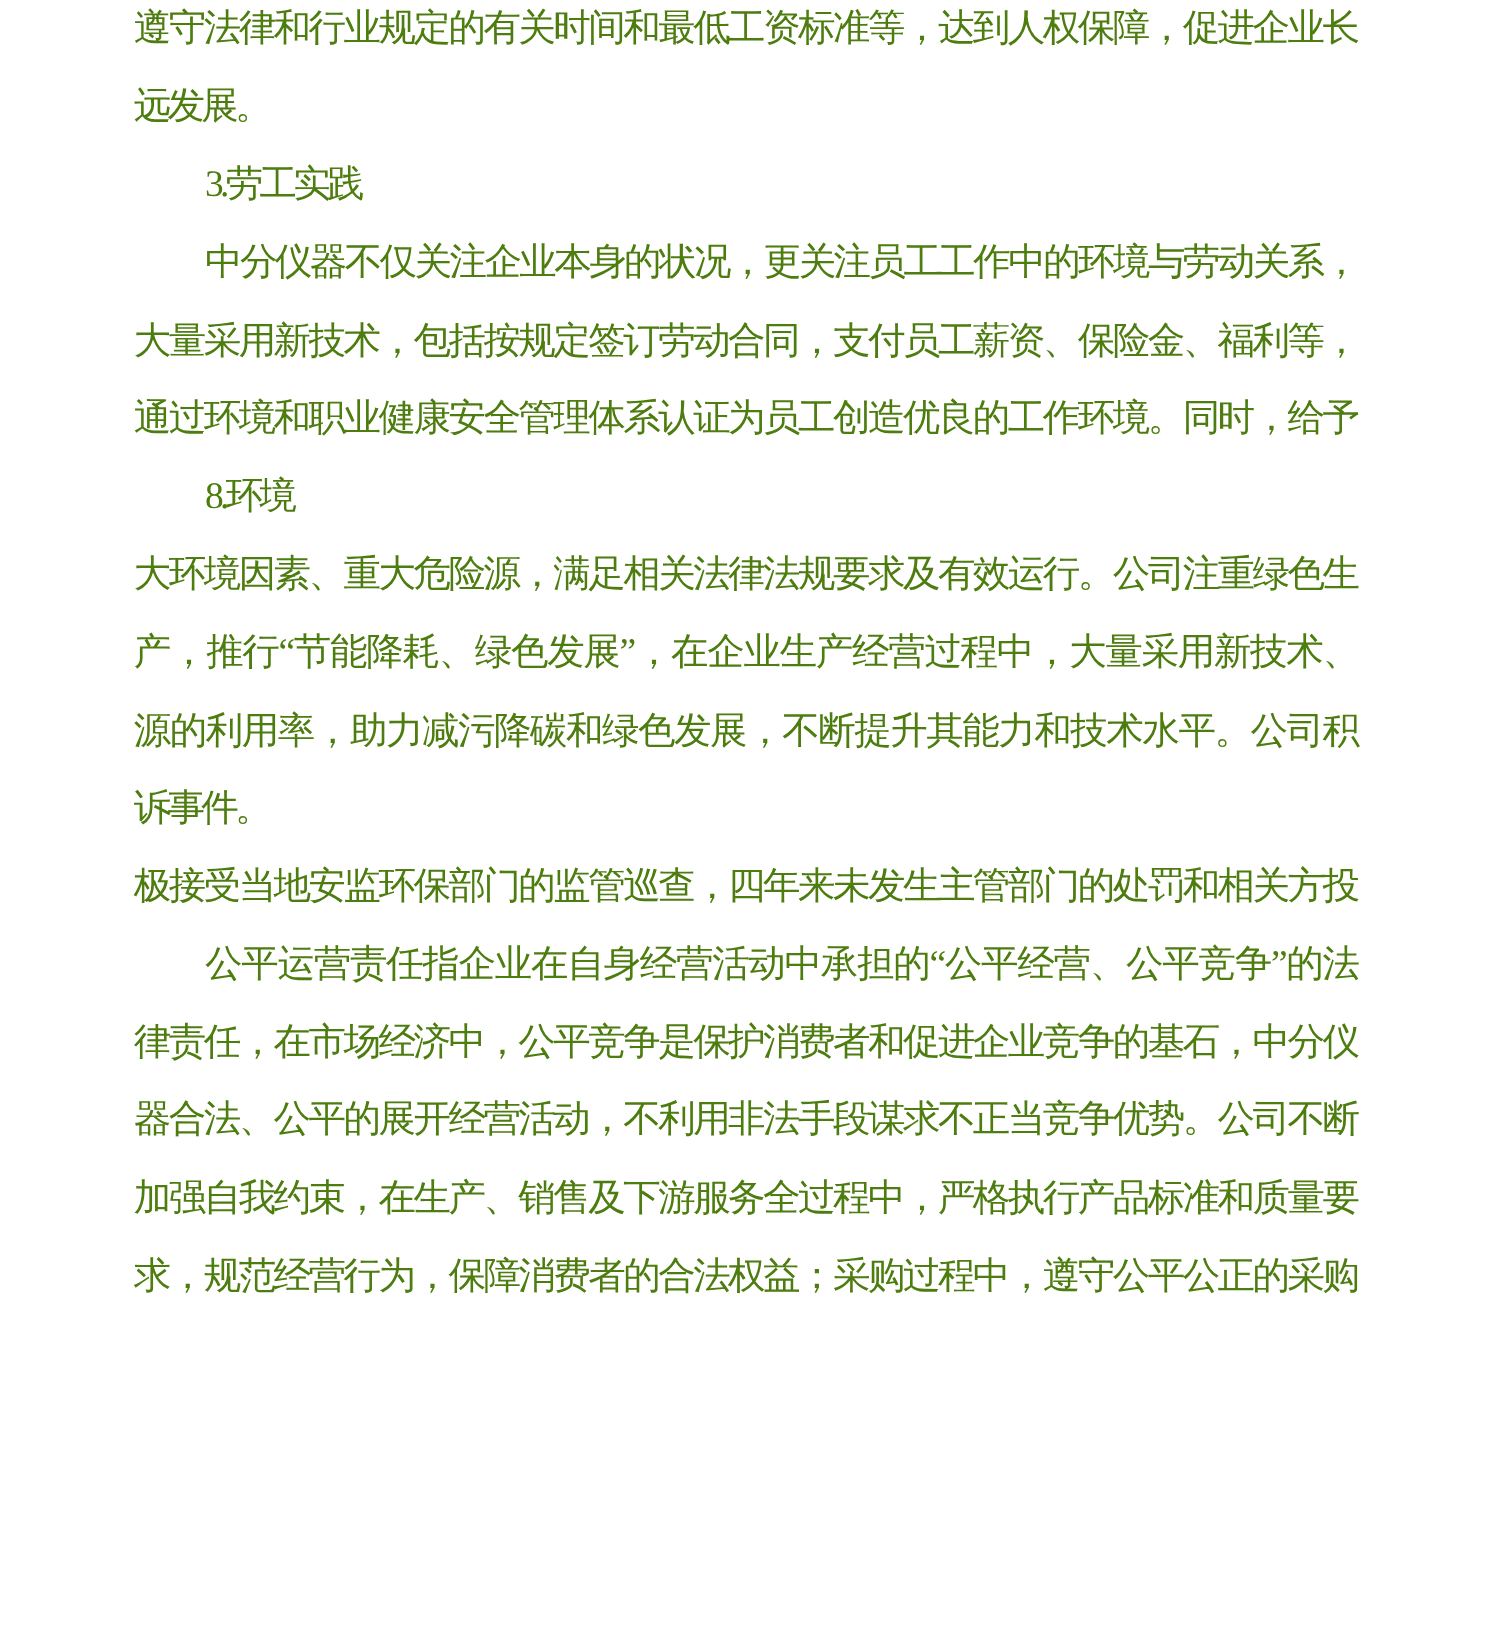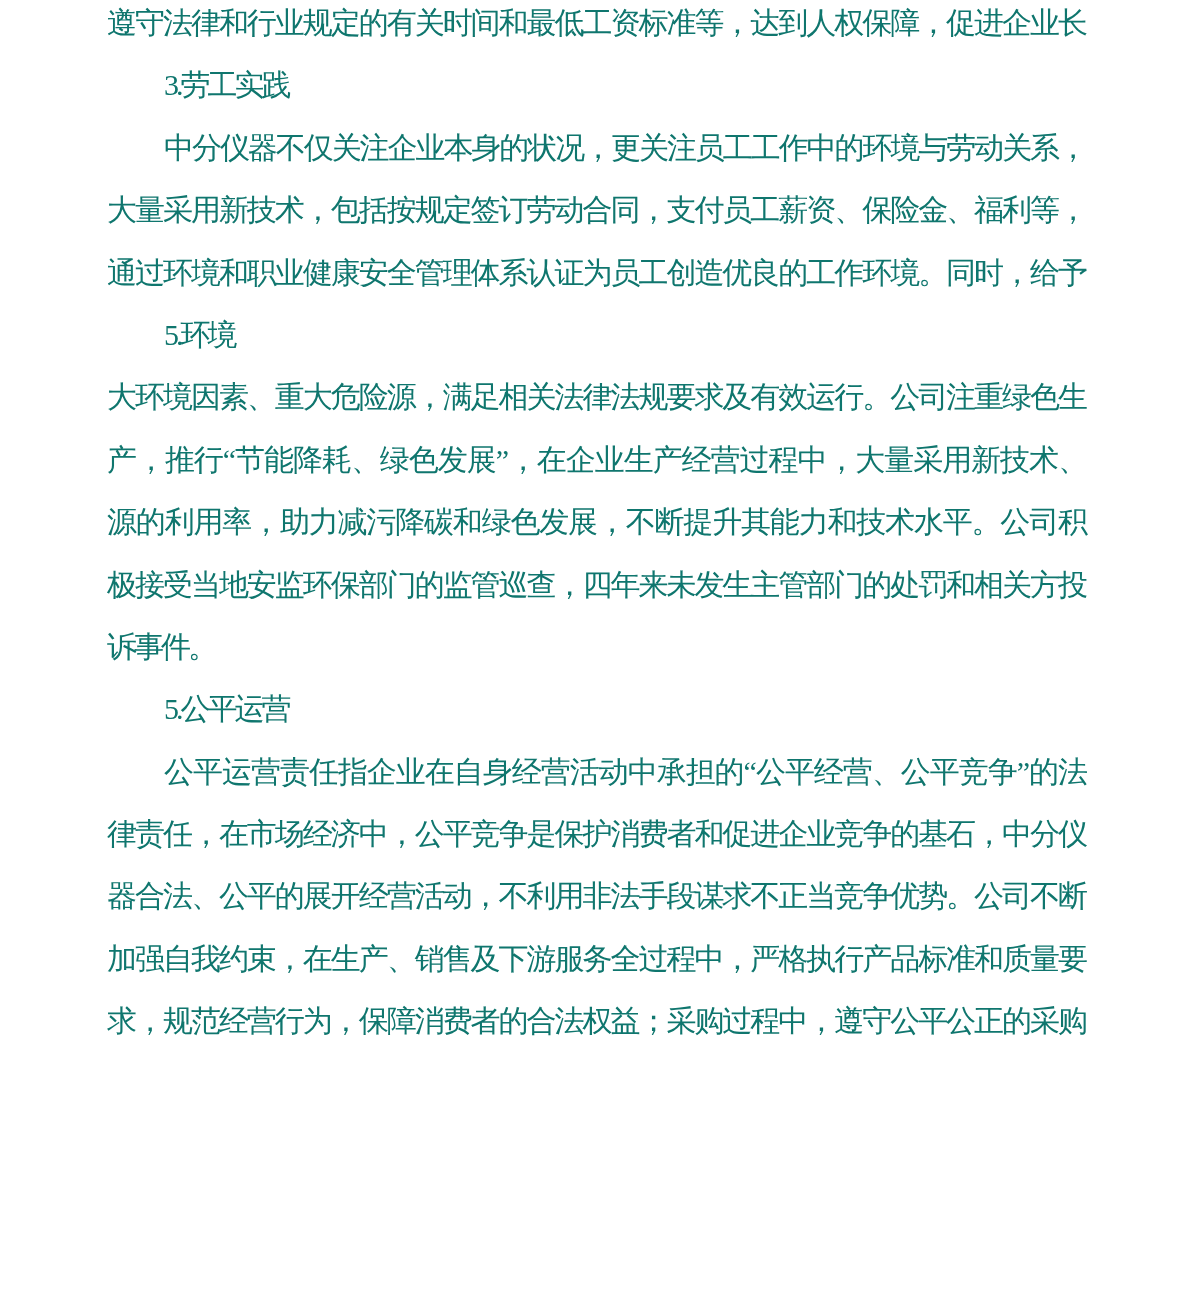--- a/index.html
+++ b/index.html
@@ -7,21 +7,21 @@
     padding: 0;
     background: #ffffff;
   }
   .page {
     position: relative;
     width: 1189px;
     height: 1112px;
     background: #ffffff;
     overflow: hidden;
     font-family: "Liberation Serif", "DejaVu Serif", serif;
-    color: #0f766e;
+    color: #4d7c0f;
   }
   .textblock {
     position: absolute;
     left: 107px;
     top: -8px;
     width: 978px;
   }
   .line {
     height: 62.4px;
     line-height: 62.4px;
@@ -51,30 +51,30 @@
     text-align: right;
     text-align-last: left;
   }
 </style>
 </head>
 <body>
 
 <div class="page">
   <div class="textblock">
     <div class="line fill">遵守法律和行业规定的有关时间和最低工资标准等，达到人权保障，促进企业长</div>
+    <div class="line end">远发展。</div>
     <div class="line heading indent">3.劳工实践</div>
     <div class="line fill indent">中分仪器不仅关注企业本身的状况，更关注员工工作中的环境与劳动关系，</div>
     <div class="line fill">大量采用新技术，包括按规定签订劳动合同，支付员工薪资、保险金、福利等，</div>
     <div class="line fill">通过环境和职业健康安全管理体系认证为员工创造优良的工作环境。同时，给予</div>
-    <div class="line heading indent">5.环境</div>
+    <div class="line heading indent">8.环境</div>
     <div class="line fill">大环境因素、重大危险源，满足相关法律法规要求及有效运行。公司注重绿色生</div>
     <div class="line fill">产，推行“节能降耗、绿色发展”，在企业生产经营过程中，大量采用新技术、</div>
     <div class="line fill">源的利用率，助力减污降碳和绿色发展，不断提升其能力和技术水平。公司积</div>
+    <div class="line end">诉事件。</div>
     <div class="line fill">极接受当地安监环保部门的监管巡查，四年来未发生主管部门的处罚和相关方投</div>
-    <div class="line end">诉事件。</div>
-    <div class="line heading indent">5.公平运营</div>
     <div class="line fill indent">公平运营责任指企业在自身经营活动中承担的“公平经营、公平竞争”的法</div>
     <div class="line fill">律责任，在市场经济中，公平竞争是保护消费者和促进企业竞争的基石，中分仪</div>
     <div class="line fill">器合法、公平的展开经营活动，不利用非法手段谋求不正当竞争优势。公司不断</div>
     <div class="line fill">加强自我约束，在生产、销售及下游服务全过程中，严格执行产品标准和质量要</div>
     <div class="line fill">求，规范经营行为，保障消费者的合法权益；采购过程中，遵守公平公正的采购</div>
   </div>
 </div>
 
 </body></html>

